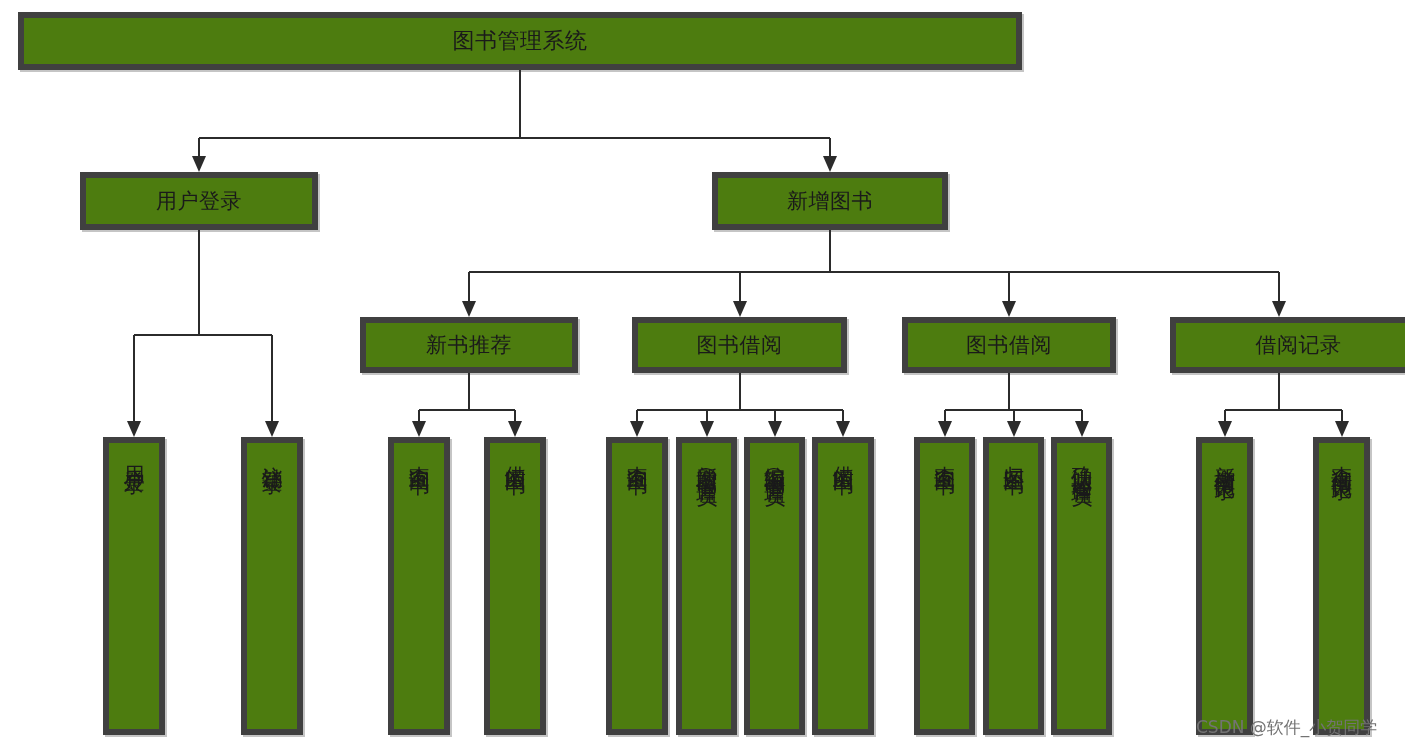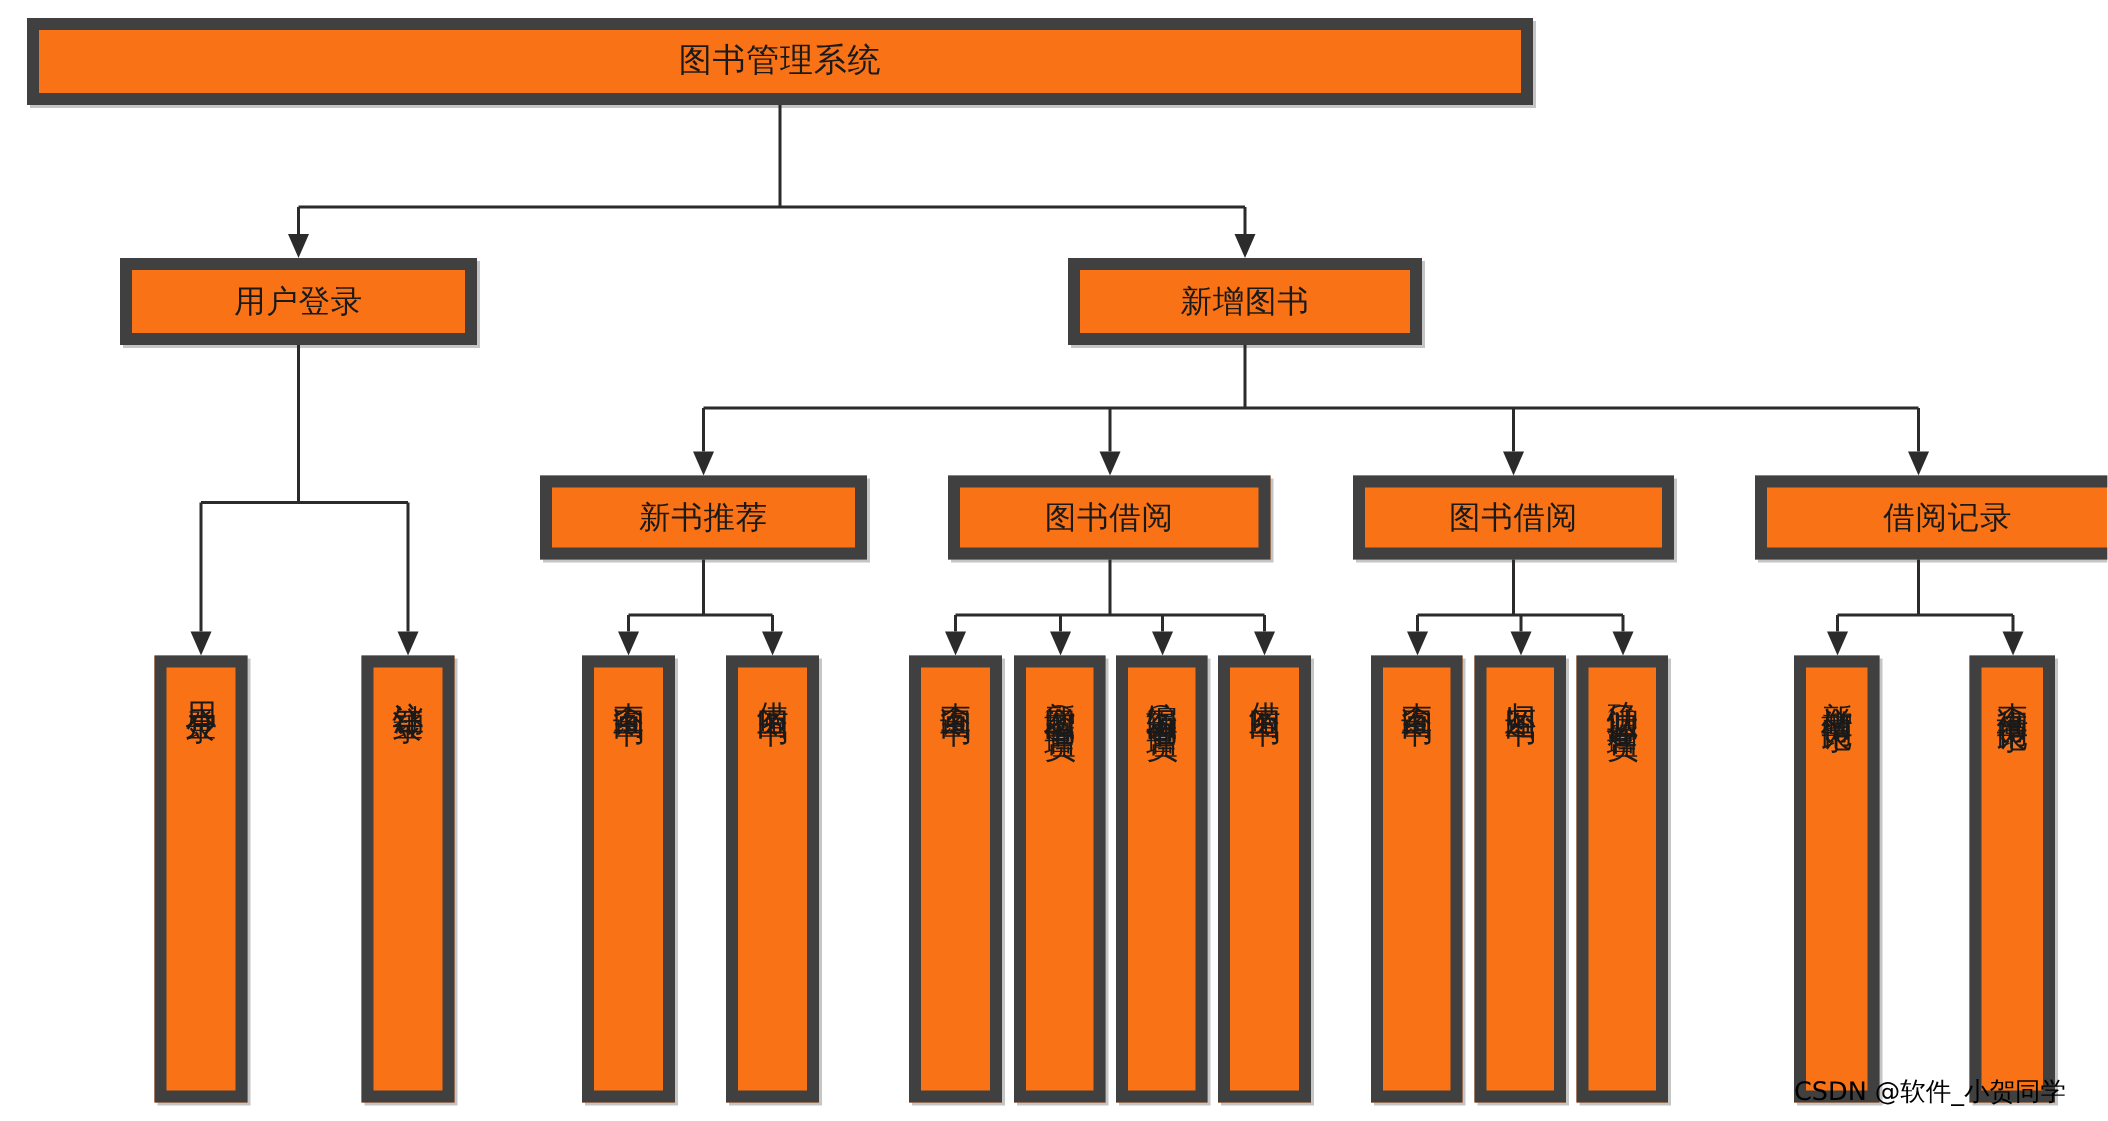--- a/index.html
+++ b/index.html
@@ -16,22 +16,22 @@
     position: relative;
     width: 1405px;
     height: 747px;
     background: #ffffff;
     overflow: hidden;
   }
   
   .node {
     position: absolute;
     box-sizing: border-box;
-    background: #f97316;
-    border: 8px solid #404040;
+    background: #4d7c0f;
+    border: 6px solid #404040;
     box-shadow: 2px 2px 0 0 rgba(150,150,150,0.55);
     display: flex;
     align-items: center;
     justify-content: center;
     text-align: center;
     line-height: 1.25;
   }
   .node .label {
     display: block;
     color: #1a1a1a;
@@ -67,21 +67,21 @@
     width: 0;
     height: 0;
     border-left: 7px solid transparent;
     border-right: 7px solid transparent;
     border-top: 16px solid #2b2b2b;
   }
   
   #watermark {
     position: absolute;
     font-size: 17px;
-    color: #000000;
+    color: #737373;
     white-space: nowrap;
     user-select: none;
   }
 </style>
 </head>
 <body>
 
 <div id="canvas">
 
   <div class="node root" id="n-root" style="left: 18px; top: 12px; width: 1004px; height: 58px;">

